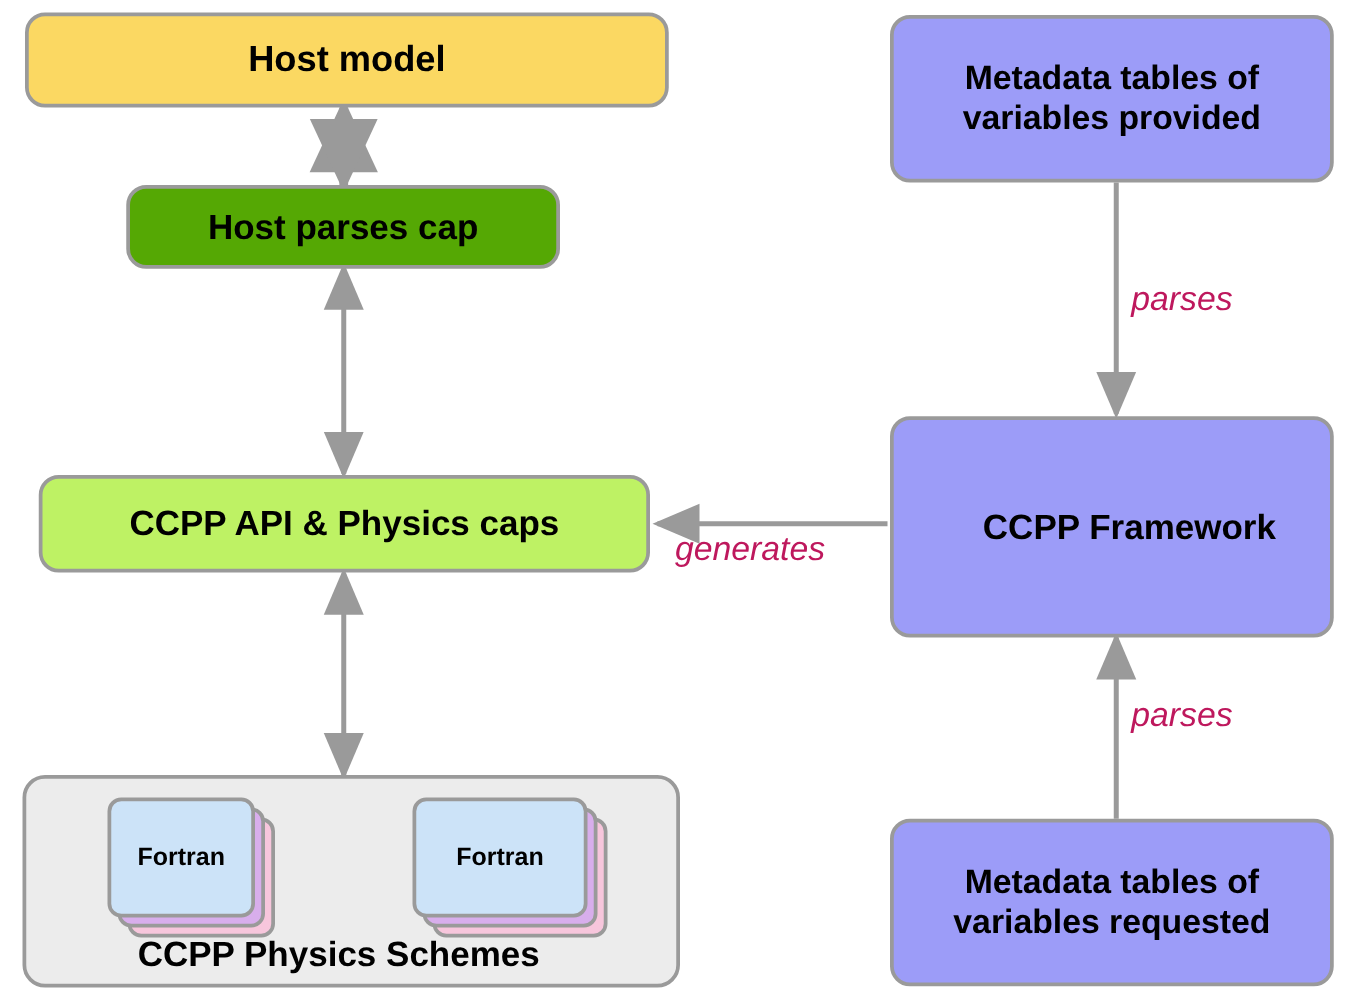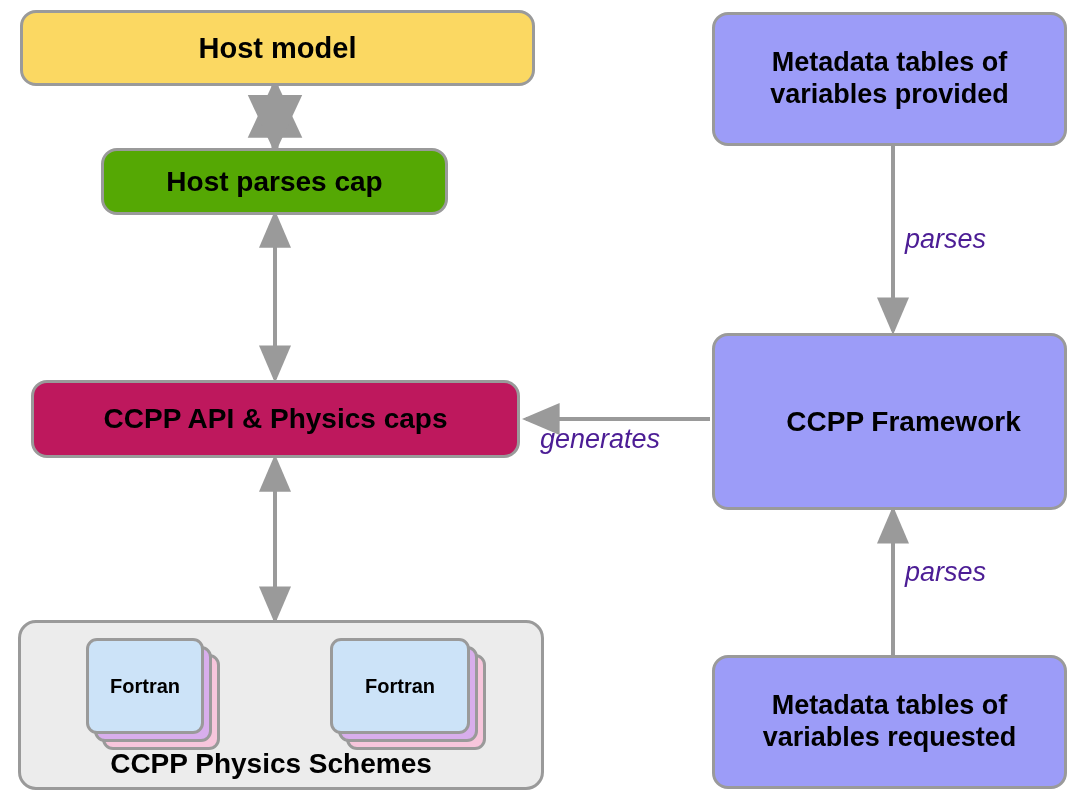--- a/index.html
+++ b/index.html
@@ -27,21 +27,21 @@
     justify-content: center;
     text-align: center;
     color: #000000;
     font-weight: bold;
     line-height: 1.18;
     white-space: pre-line;
     z-index: 3;
   }
   .node-host-model   { background: #FBD862; font-size: 29px; }
   .node-host-cap     { background: #55A804; font-size: 28px; }
-  .node-api          { background: #be185d; font-size: 28px; }
+  .node-api          { background: #bef264; font-size: 28px; }
   .node-framework    { background: #9C9CF8; font-size: 28px; padding-left: 28px; }
   .node-meta         { background: #9C9CF8; font-size: 27px; }
 
   
   .schemes-box {
     position: absolute;
     box-sizing: border-box;
     background: #ECECEC;
     border: 3px solid #9a9a9a;
     border-radius: 18px;
@@ -83,21 +83,21 @@
     font-weight: bold;
     color: #000;
   }
   .stack.wide .card { width: 140px; }
 
   
   .edge-label {
     position: absolute;
     font-style: italic;
     font-size: 27px;
-    color: #4c1d95;
+    color: #be185d;
     white-space: nowrap;
     z-index: 5;
   }
 
   svg.edges {
     position: absolute;
     left: 0;
     top: 0;
     width: 1085px;
     height: 798px;

